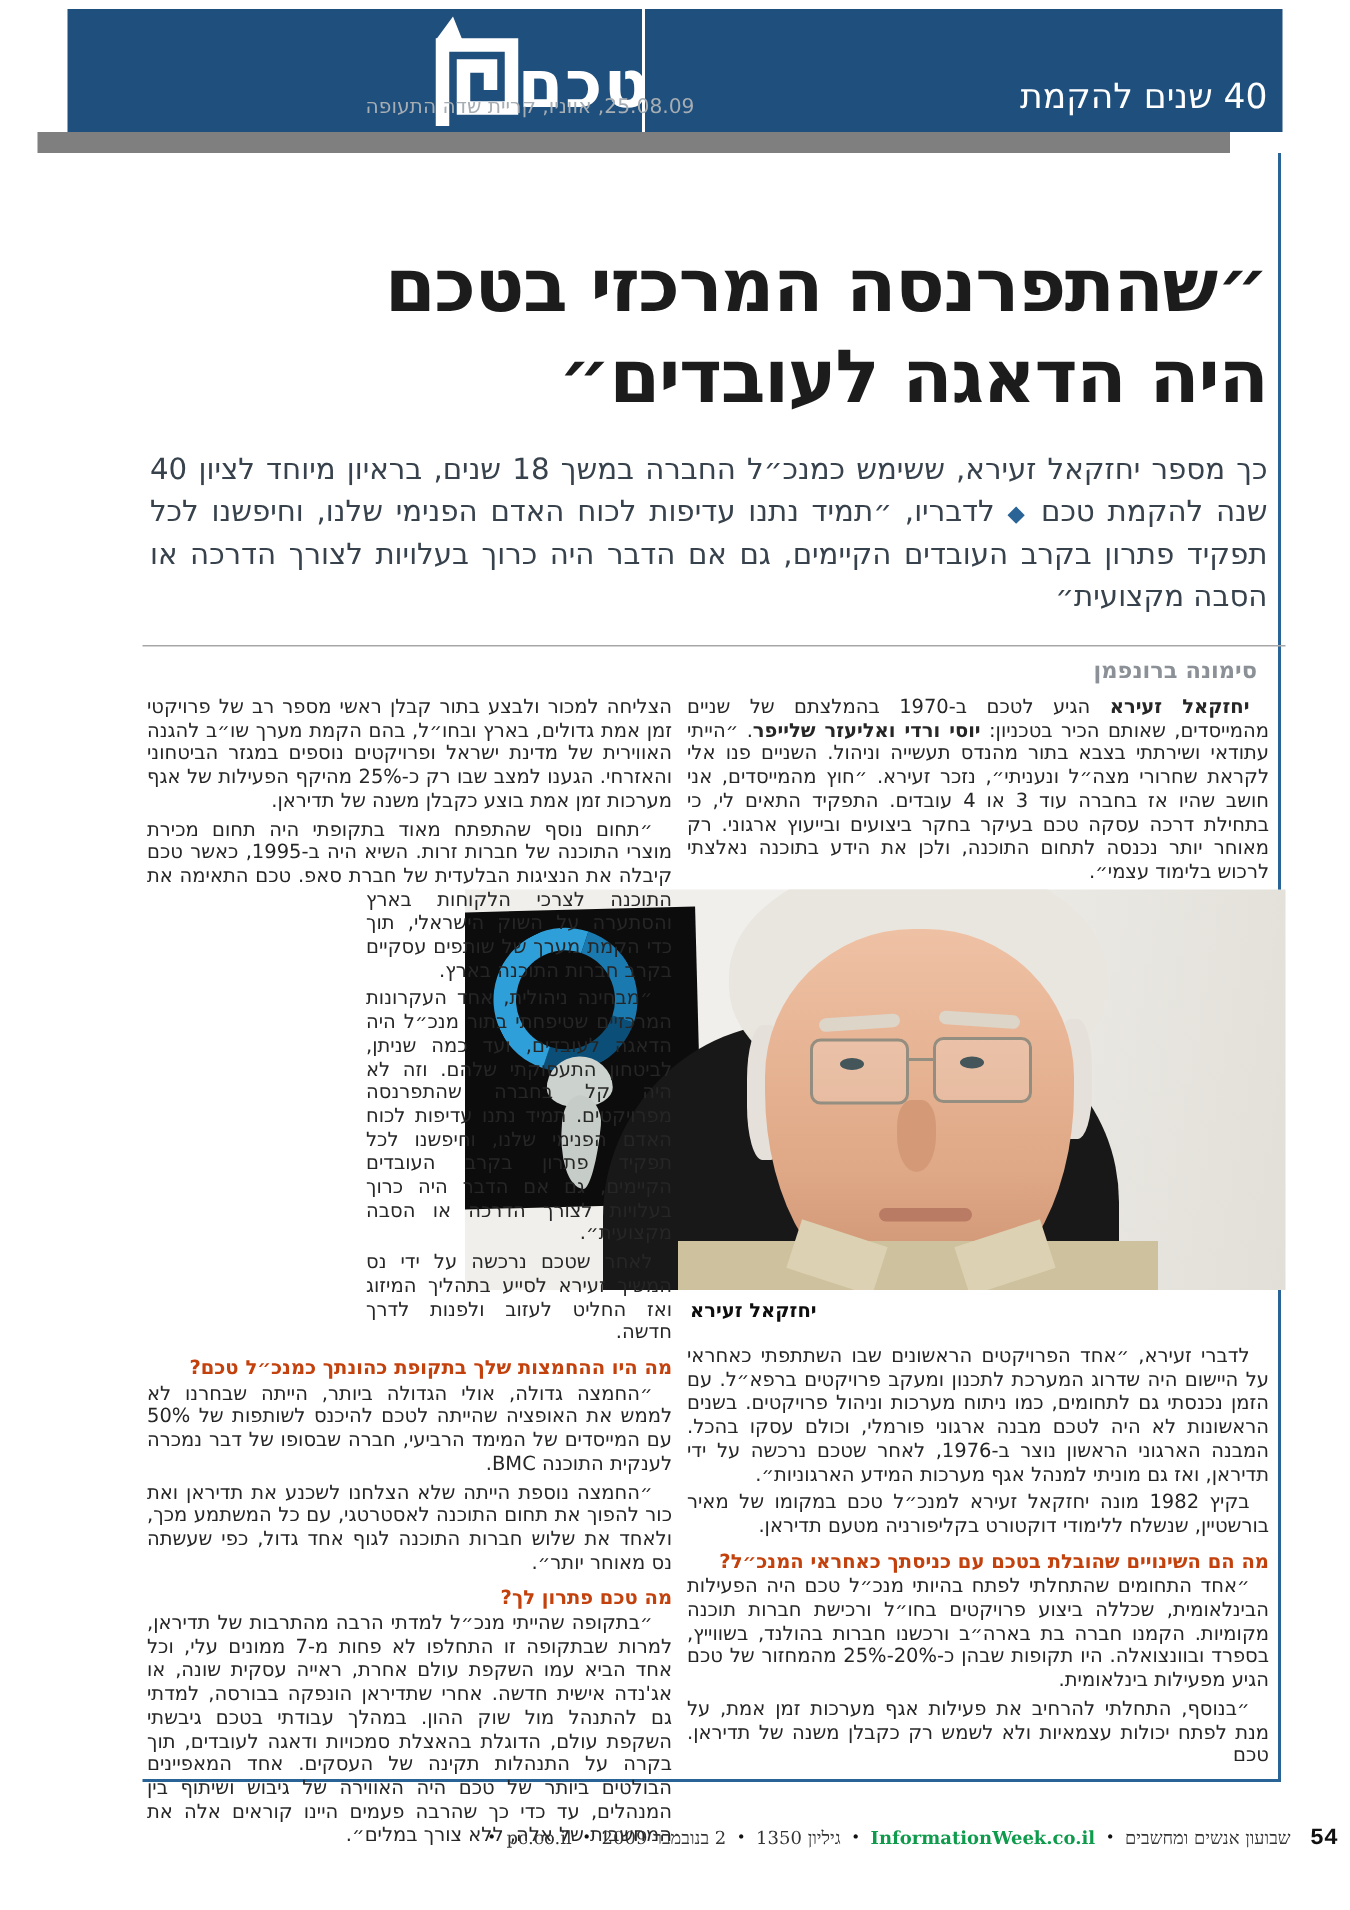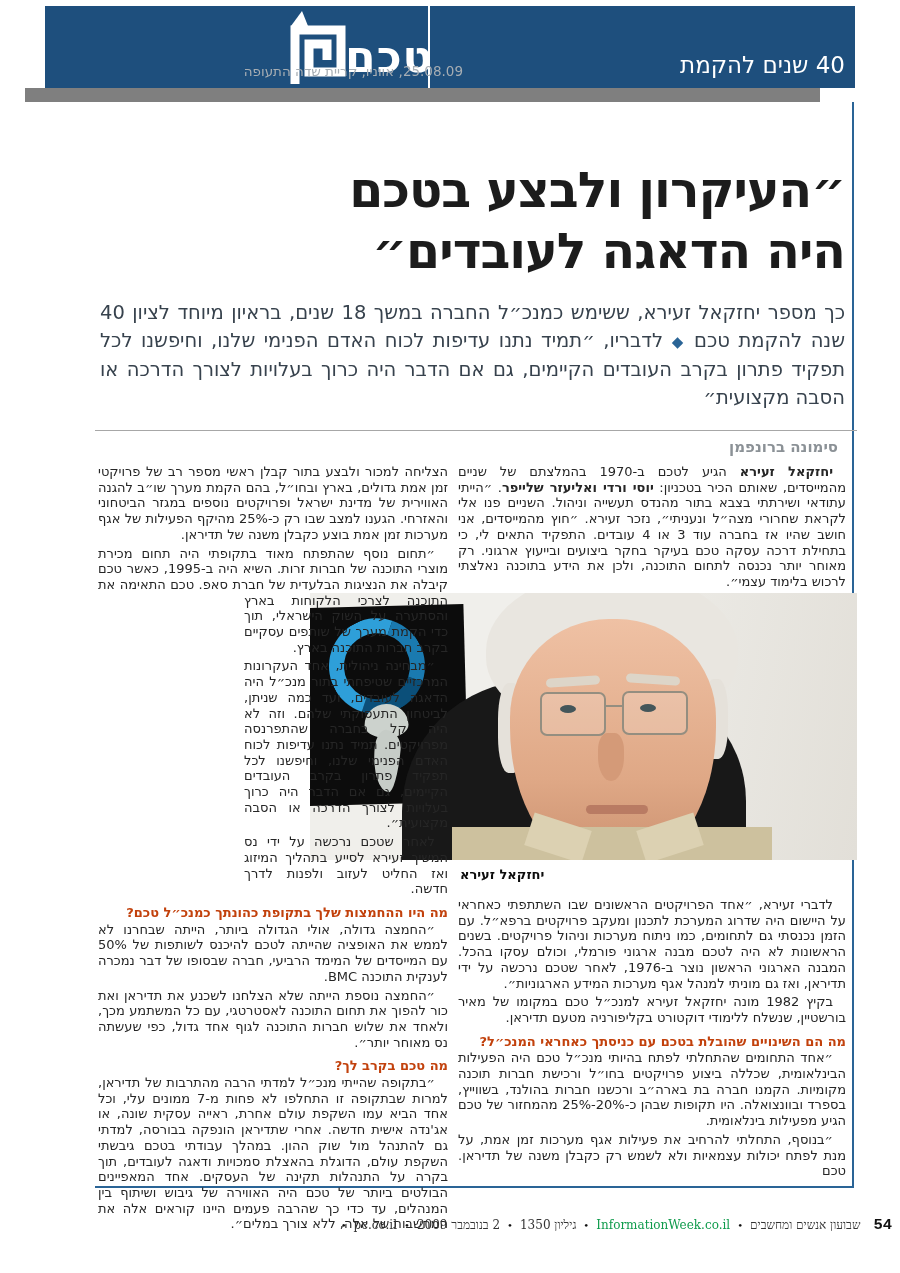--- a/index.html
+++ b/index.html
@@ -64,21 +64,21 @@
   .nose{position:absolute; left:288px; top:140px; width:26px; height:48px; background:#d49a78; border-radius:40% 40% 55% 55%;}
   .mouth{position:absolute; left:276px; top:212px; width:62px; height:9px; background:#b97b63; border-radius:6px;}
   .shirt{position:absolute; left:142px; top:234px; width:320px; height:36px; background:#cdc19e;}
   .collar-l{position:absolute; left:218px; top:228px; width:60px; height:34px; background:#dcd1b2; transform:rotate(18deg);}
   .collar-r{position:absolute; left:330px; top:228px; width:60px; height:34px; background:#dcd1b2; transform:rotate(-18deg);}
   .caption{position:absolute; left:460px; top:867px; font-weight:bold; font-size:13px; color:#0d0d0d; direction:rtl;}
   
   .footer{position:absolute; top:1216px; right:8px; display:flex; direction:rtl; align-items:center; gap:7px;
     font-family:"DejaVu Serif", serif; font-size:12px; color:#333333; white-space:nowrap;}
   .footer .pagenum{font-family:Liberation Mono, monospace; font-weight:bold; font-size:15.5px; color:#111111; margin-left:6px;}
-  .footer .site{font-weight:normal; color:#0f9b4c;}
+  .footer .site{font-weight:bold; color:#0f9b4c;}
   .footer .bullet{font-size:10px; color:#111111;}
 </style>
 </head>
 <body>
 
 <div class="page">
 
   <div class="banner">
     <div class="banner-campaign">40 שנים להקמת</div>
     <svg class="logo-glyph" viewBox="0 0 62 74">
@@ -88,21 +88,21 @@
     <div class="logo-text">טכם</div>
     <div class="banner-divider"></div>
     <div class="dateline">25.08.09, אווניו, קריית שדה התעופה</div>
   </div>
   <div class="gray-bar"></div>
 
   <div class="right-rule"></div>
   <div class="bottom-rule"></div>
 
   <h1 class="headline" style="margin:0;">
-    <span>״העיקרון ולבצע בטכם</span><br>
+    <span>״שהתפרנסה המרכזי בטכם</span><br>
     <span>היה הדאגה לעובדים״</span>
   </h1>
 
   <div class="subhead">
     <span>כך מספר יחזקאל זעירא, ששימש כמנכ״ל החברה במשך 18 שנים, בראיון מיוחד לציון 40 שנה להקמת טכם </span><span class="diamond">◆</span><span> לדבריו, ״תמיד נתנו עדיפות לכוח האדם הפנימי שלנו, וחיפשנו לכל תפקיד פתרון בקרב העובדים הקיימים, גם אם הדבר היה כרוך בעלויות לצורך הדרכה או הסבה מקצועית״</span>
   </div>
 
   <div class="byline-rule"></div>
   <div class="byline">סימונה ברונפמן</div>
 
@@ -147,21 +147,21 @@
   <div class="col-left bodytext">
     <div class="wrap-spacer-a"></div>
     <div class="wrap-spacer-b"></div>
     <p class="noindent">הצליחה למכור ולבצע בתור קבלן ראשי מספר רב של פרויקטי זמן אמת גדולים, בארץ ובחו״ל, בהם הקמת מערך שו״ב להגנה האווירית של מדינת ישראל ופרויקטים נוספים במגזר הביטחוני והאזרחי. הגענו למצב שבו רק כ-25% מהיקף הפעילות של אגף מערכות זמן אמת בוצע כקבלן משנה של תדיראן.</p>
     <p>״תחום נוסף שהתפתח מאוד בתקופתי היה תחום מכירת מוצרי התוכנה של חברות זרות. השיא היה ב-1995, כאשר טכם קיבלה את הנציגות הבלעדית של חברת סאפ. טכם התאימה את התוכנה לצרכי הלקוחות בארץ והסתערה על השוק הישראלי, תוך כדי הקמת מערך של שותפים עסקיים בקרב חברות התוכנה בארץ.</p>
     <p>״מבחינה ניהולית, אחד העקרונות המרכזיים שטיפחתי בתור מנכ״ל היה הדאגה לעובדים, ועד כמה שניתן, לביטחון התעסוקתי שלהם. וזה לא היה קל בחברה שהתפרנסה מפרויקטים. תמיד נתנו עדיפות לכוח האדם הפנימי שלנו, וחיפשנו לכל תפקיד פתרון בקרב העובדים הקיימים, גם אם הדבר היה כרוך בעלויות לצורך הדרכה או הסבה מקצועית״.</p>
     <p>לאחר שטכם נרכשה על ידי נס המשיך זעירא לסייע בתהליך המיזוג ואז החליט לעזוב ולפנות לדרך חדשה.</p>
     <p class="q">מה היו ההחמצות שלך בתקופת כהונתך כמנכ״ל טכם?</p>
     <p>״החמצה גדולה, אולי הגדולה ביותר, הייתה שבחרנו לא לממש את האופציה שהייתה לטכם להיכנס לשותפות של 50% עם המייסדים של המימד הרביעי, חברה שבסופו של דבר נמכרה לענקית התוכנה BMC.</p>
     <p>״החמצה נוספת הייתה שלא הצלחנו לשכנע את תדיראן ואת כור להפוך את תחום התוכנה לאסטרטגי, עם כל המשתמע מכך, ולאחד את שלוש חברות התוכנה לגוף אחד גדול, כפי שעשתה נס מאוחר יותר״.</p>
-    <p class="q">מה טכם בקרב לך?</p>
+    <p class="q">מה טכם פתרון לך?</p>
     <p>״בתקופה שהייתי מנכ״ל למדתי הרבה מהתרבות של תדיראן, למרות שבתקופה זו התחלפו לא פחות מ-7 ממונים עלי, וכל אחד הביא עמו השקפת עולם אחרת, ראייה עסקית שונה, או אג'נדה אישית חדשה. אחרי שתדיראן הונפקה בבורסה, למדתי גם להתנהל מול שוק ההון. במהלך עבודתי בטכם גיבשתי השקפת עולם, הדוגלת בהאצלת סמכויות ודאגה לעובדים, תוך בקרה על התנהלות תקינה של העסקים. אחד המאפיינים הבולטים ביותר של טכם היה האווירה של גיבוש ושיתוף בין המנהלים, עד כדי כך שהרבה פעמים היינו קוראים אלה את המחשבות של אלה, ללא צורך במלים״.</p>
   </div>
 
   <div class="footer">
     <span class="pagenum">54</span>
     <span>שבועון אנשים ומחשבים</span>
     <span class="bullet">•</span>
     <span class="site">InformationWeek.co.il</span>
     <span class="bullet">•</span>
     <span>גיליון 1350</span>

